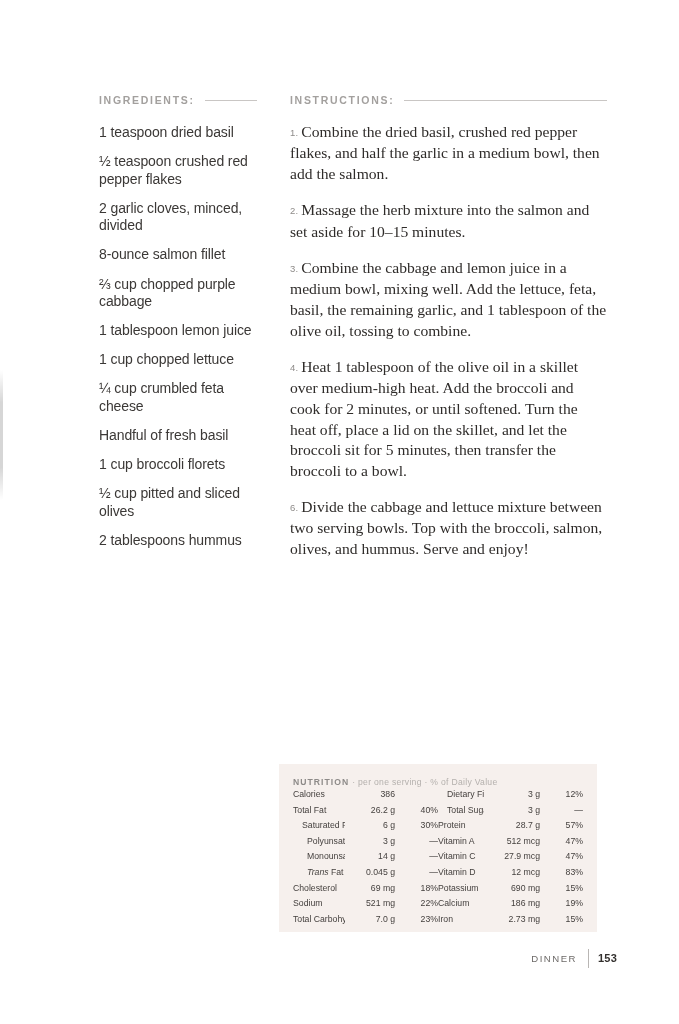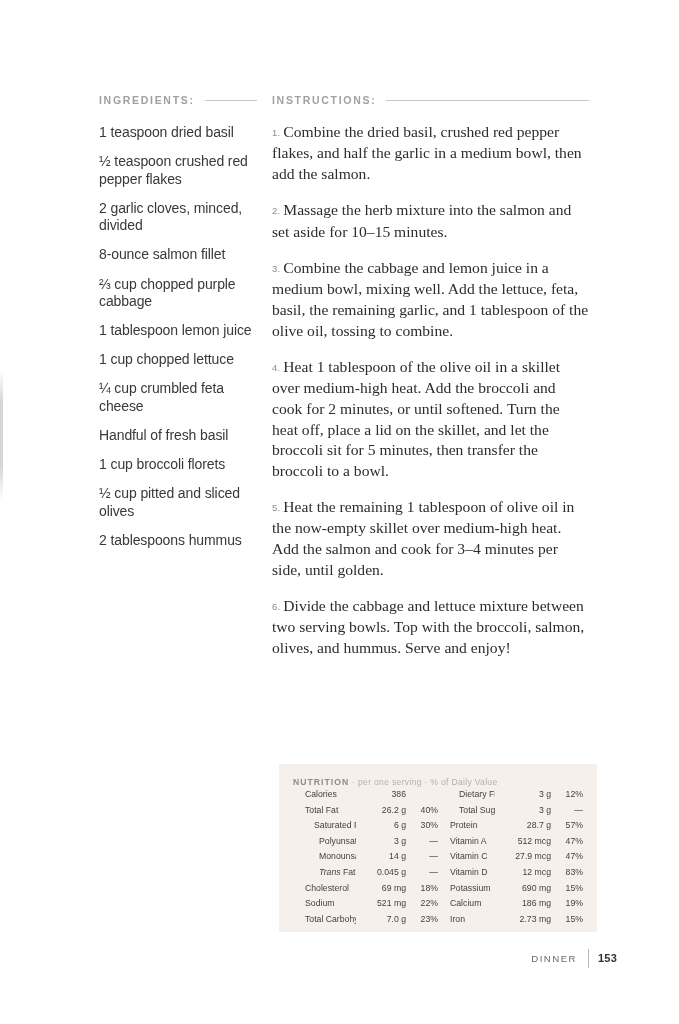--- a/index.html
+++ b/index.html
@@ -70,21 +70,21 @@
     line-height: 17.6px;
     color: #3b3836;
     margin-bottom: 11.5px;
     font-family: "Liberation Sans", sans-serif;
     letter-spacing: -0.1px;
   }
 
   
   #instructions-col {
     position: absolute;
-    left: 272px;
+    left: 290px;
     top: 94px;
     width: 317px;
   }
   #instructions-col .col-head { width: 317px; }
   .steps {
     margin-top: 5px;
   }
   .step {
     font-family: "Liberation Serif", serif;
     font-size: 15.6px;
@@ -139,32 +139,31 @@
     display: flex;
     align-items: baseline;
     font-size: 8.7px;
     line-height: 15.6px;
     color: #45413f;
     white-space: nowrap;
   }
   .nut-row .nname {
     flex: 1 1 auto;
     overflow: hidden;
-    margin-left: 12px;
   }
   .nut-row .nval {
     flex: 0 0 auto;
     text-align: right;
     padding-left: 4px;
   }
   .nut-row .npct {
     flex: 0 0 auto;
     width: 27px;
     text-align: right;
-    padding-left: 5px;
+    padding-left: 16px;
   }
   .nut-col.left .nval { width: 46px; }
   .nut-col.right .nval { width: 52px; }
   .nut-row.indent-1 .nname { padding-left: 9px; }
   .nut-row.indent-2 .nname { padding-left: 14px; }
   .nut-row .it { font-style: italic; }
 
   
   #page-footer {
     position: absolute;
@@ -224,21 +223,20 @@
   <section id="instructions-col">
     <div class="col-head">
       <span class="label">INSTRUCTIONS:</span>
       <span class="rule"></span>
     </div>
     <div class="steps" id="steps-list">
         <p class="step"><span class="num">1.</span><span>Combine the dried basil, crushed red pepper flakes, and half the garlic in a medium bowl, then add the salmon.</span></p>
         <p class="step"><span class="num">2.</span><span>Massage the herb mixture into the salmon and set aside for 10–15 minutes.</span></p>
         <p class="step"><span class="num">3.</span><span>Combine the cabbage and lemon juice in a medium bowl, mixing well. Add the lettuce, feta, basil, the remaining garlic, and 1 tablespoon of the olive oil, tossing to combine.</span></p>
         <p class="step"><span class="num">4.</span><span>Heat 1 tablespoon of the olive oil in a skillet over medium-high heat. Add the broccoli and cook for 2 minutes, or until softened. Turn the heat off, place a lid on the skillet, and let the broccoli sit for 5 minutes, then transfer the broccoli to a bowl.</span></p>
-        <p class="step"><span class="num">5.</span><span>Heat the remaining 1 tablespoon of olive oil in the now-empty skillet over medium-high heat. Add the salmon and cook for 3–4 minutes per side, until golden.</span></p>
         <p class="step"><span class="num">6.</span><span>Divide the cabbage and lettuce mixture between two serving bowls. Top with the broccoli, salmon, olives, and hummus. Serve and enjoy!</span></p>
       </div>
   </section>
 
   <section id="nutrition-panel">
     <div class="nutrition-head">
       <span class="n-title">NUTRITION</span>
       <span class="n-sub">· per one serving · % of Daily Value</span>
     </div>
     <div class="nutrition-grid">

